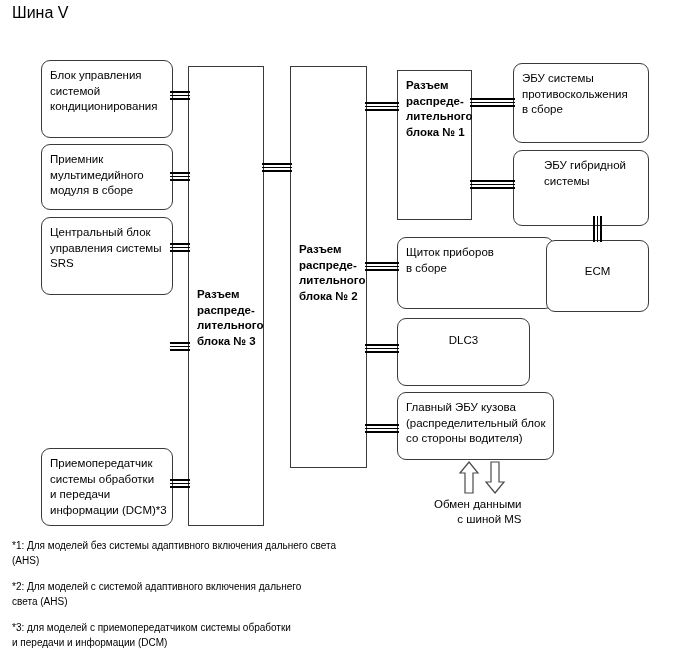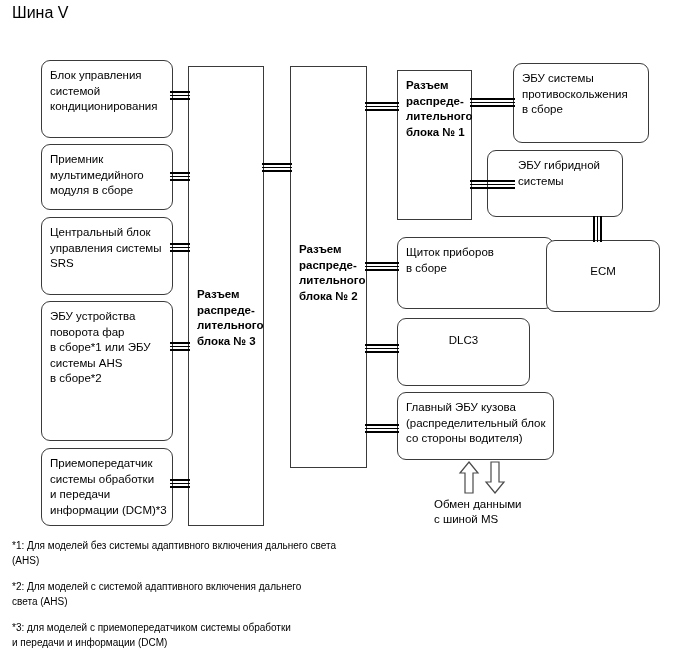--- a/index.html
+++ b/index.html
@@ -91,21 +91,21 @@
 
   
   .arrow { position: absolute; }
   .arrow svg { display: block; }
 
   .ms-note {
     position: absolute;
     font-size: 11.5px;
     line-height: 15px;
     white-space: pre-line;
-    text-align: left;
+    text-align: right;
   }
 
   
   .footnotes {
     position: absolute;
     left: 12px;
     top: 538px;
     width: 420px;
     font-size: 10px;
     line-height: 15px;
@@ -134,27 +134,20 @@
 мультимедийного
 модуля в сборе</div>
   </div>
 
   <div class="node rounded" style="left:41px; top:217px; width:132px; height:78px;">
     <div class="label">Центральный блок
 управления системы
 SRS</div>
   </div>
 
-  <div class="node rounded" style="left:41px; top:301px; width:132px; height:140px;">
-    <div class="label">ЭБУ устройства
-поворота фар
-в сборе*1 или ЭБУ
-системы AHS
-в сборе*2</div>
-  </div>
 
   <div class="node rounded" style="left:41px; top:448px; width:132px; height:78px;">
     <div class="label">Приемопередатчик
 системы обработки
 и передачи
 информации (DCM)*3</div>
   </div>
 
   <div class="node sharp" style="left:188px; top:66px; width:76px; height:460px;">
     <div class="label vcenter" style="top:220px; transform:none;">Разъем
@@ -191,26 +184,26 @@
 (распределительный блок
 со стороны водителя)</div>
   </div>
 
   <div class="node rounded" style="left:513px; top:63px; width:136px; height:80px;">
     <div class="label">ЭБУ системы
 противоскольжения
 в сборе</div>
   </div>
 
-  <div class="node rounded" style="left:487px; top:150px; width:136px; height:67px;">
+  <div class="node rounded" style="left:513px; top:150px; width:136px; height:76px;">
     <div class="label" style="left:30px;">ЭБУ гибридной
 системы</div>
   </div>
 
-  <div class="node rounded" style="left:546px; top:240px; width:114px; height:72px;">
+  <div class="node rounded" style="left:546px; top:240px; width:103px; height:72px;">
     <div class="label center" style="top:23px;">ECM</div>
   </div>
 
   <div class="conn-h" style="left:170px; top:91px; width:20px;">
       <i></i>
       <i></i>
       <i></i>
     </div>
   <div class="conn-h" style="left:170px; top:172px; width:20px;">
       <i></i>

